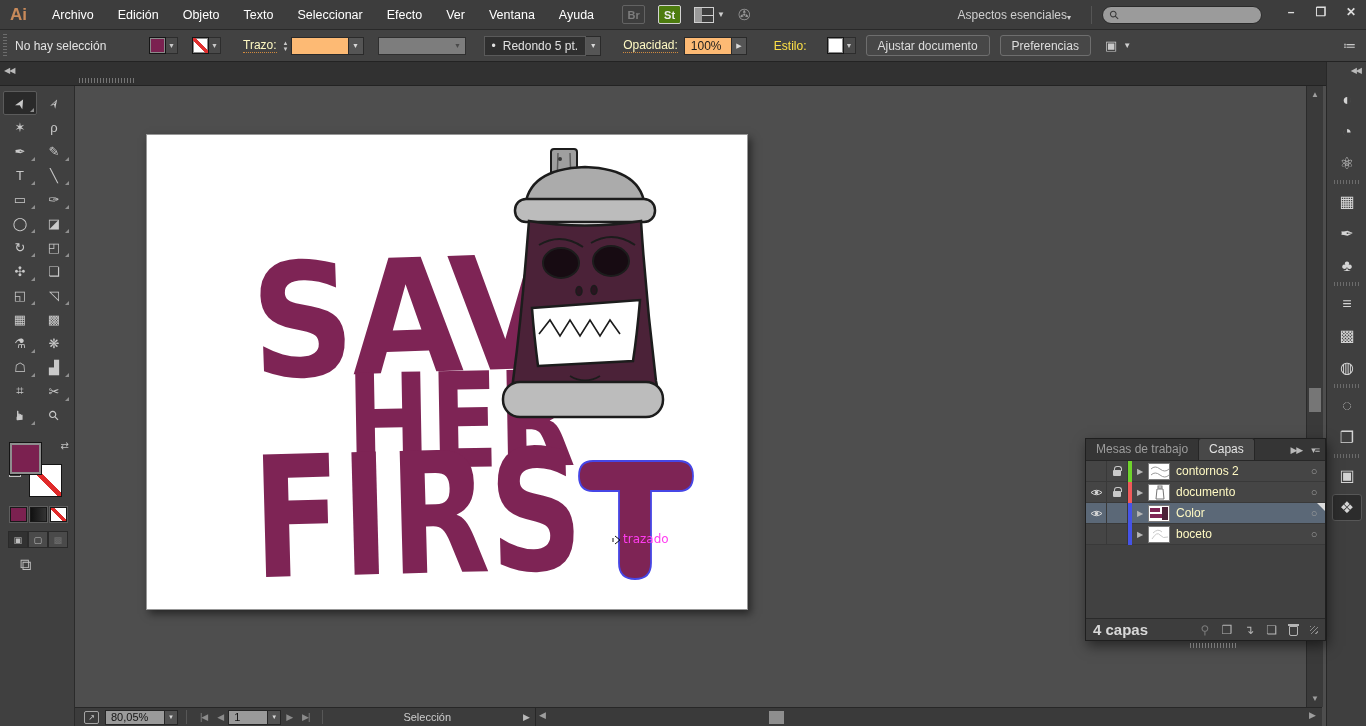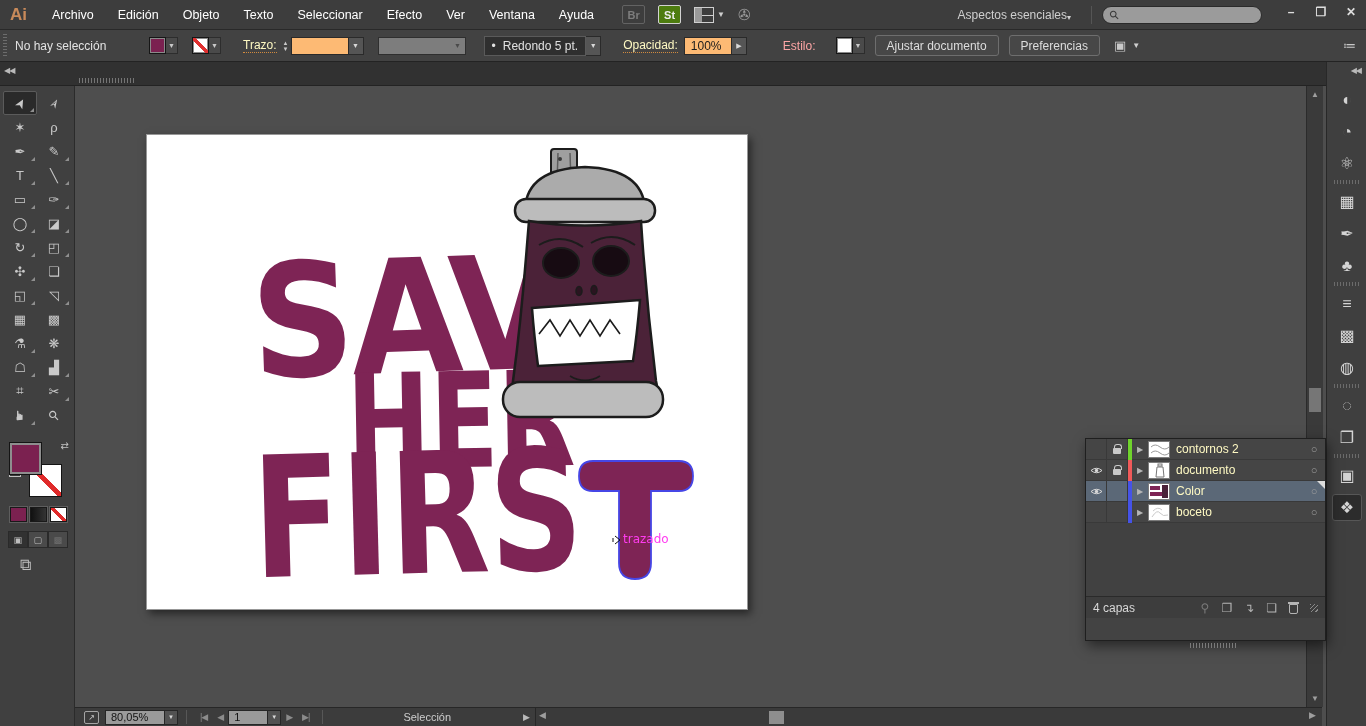--- a/index.html
+++ b/index.html
@@ -124,21 +124,21 @@
 .c-bar{width:4px;height:21px}
 .bar-g{background:#6fd32c}.bar-r{background:#f05a5a}.bar-b{background:#4553e8}
 .c-exp{width:16px;text-align:center;color:#b5b5b5;font-size:8px}
 .c-thumb{width:22px;height:17px;background:#fff;border:1px solid #7c7c7c;margin-right:6px;overflow:hidden}
 .c-name{flex:1;color:#fef9c3;font-size:12px}
 .c-target{width:22px;color:#9e9e9e;font-size:11px;text-align:center}
 .lock{width:8px;height:6px;background:#c9c9c9;border-radius:1px;position:relative;margin-top:4px}
 .lock::before{content:'';position:absolute;left:1px;top:-4px;width:6px;height:4px;border:1px solid #c9c9c9;border-bottom:none;border-radius:3px 3px 0 0}
 .lp-empty{height:73px;background:#414141}
 .lp-footer{height:22px;background:#3d3d3d;border-top:1px solid #2a2a2a;display:flex;align-items:center;padding:0 7px;gap:12px}
-.lp-count{flex:1;color:#d8d8d8;font-weight:normal;font-size:12px}
+.lp-count{flex:1;color:#d8d8d8;font-weight:bold;font-size:15px}
 .lp-fic{color:#b5b5b5;font-size:12px}
 .lp-fic.dim{color:#7a7a7a}
 .trash{width:9px;height:10px;border:1px solid #b5b5b5;border-radius:0 0 2px 2px;position:relative;margin-top:2px}
 .trash::before{content:'';position:absolute;left:-2px;top:-3px;width:11px;height:2px;background:#b5b5b5}
 .lp-gripdots{position:absolute;left:1190px;top:643px;width:46px;height:5px;background:repeating-linear-gradient(90deg,#7a7a7a 0 1px,transparent 1px 3px);z-index:21}
 .fgrip{margin-left:auto;width:8px;height:8px;background:repeating-linear-gradient(135deg,#8a8a8a 0 1px,transparent 1px 3px)}
 </style>
 </head>
 <body>
 
@@ -201,21 +201,21 @@
       <span class="dd2">▼</span>
     </span>
   <span class="combo-dark">
     <span>•</span>
       <span>Redondo 5 pt.</span>
   </span>
   <span class="combo-dd" style="height:20px">▼</span>
   <span class="orange">Opacidad:</span>
   <span class="combo-light" style="width:48px">100%</span>
   <span class="combo-dd">▶</span>
-  <span style="color:#fca5a5;margin-left:36px;margin-right:6px">Estilo:</span>
+  <span style="color:#fde047;margin-left:27px;margin-right:6px">Estilo:</span>
   <span class="swatchbox">
     <span class="swatch" style="background:#fff"></span>
     <span class="dd">▼</span>
   </span>
   <span class="btn">Ajustar documento</span>
   <span class="btn">Preferencias</span>
   <span class="symopt">
       <span style="font-size:13px">▣</span>
       <span class="caret">▼</span>
     </span>
@@ -430,20 +430,28 @@
   <span class="dock-icon" style="top:292px">◍</span>
   <span class="dock-sep" style="top:322px"></span>
   <span class="dock-icon" style="top:330px">◌</span>
   <span class="dock-icon" style="top:362px">❐</span>
   <span class="dock-sep" style="top:392px"></span>
   <span class="dock-icon" style="top:400px">▣</span>
   <span class="dock-icon active" style="top:432px">❖</span>
 </div>
 
 <div class="layers-panel">
+  <div class="lp-tabs">
+    <span class="lp-tab">Mesas de trabajo</span>
+    <span class="lp-tab active">Capas</span>
+    <span class="lp-tabicons">
+      <span>▶▶</span>
+      <span>▾≡</span>
+    </span>
+  </div>
 
   <div class="lp-row">
     <span class="c-eye"></span>
     <span class="c-lock">
         <span class="lock"></span>
       </span>
     <span class="c-bar bar-g"></span>
     <span class="c-exp">▶</span>
     <span class="c-thumb"><svg width="22" height="17" viewBox="0 0 22 17">
           <path d="M2 5 q4 -4 9 0 t9 0 M2 11 q4 -4 9 0 t9 0" stroke="#9a9a9a" fill="none"></path>

